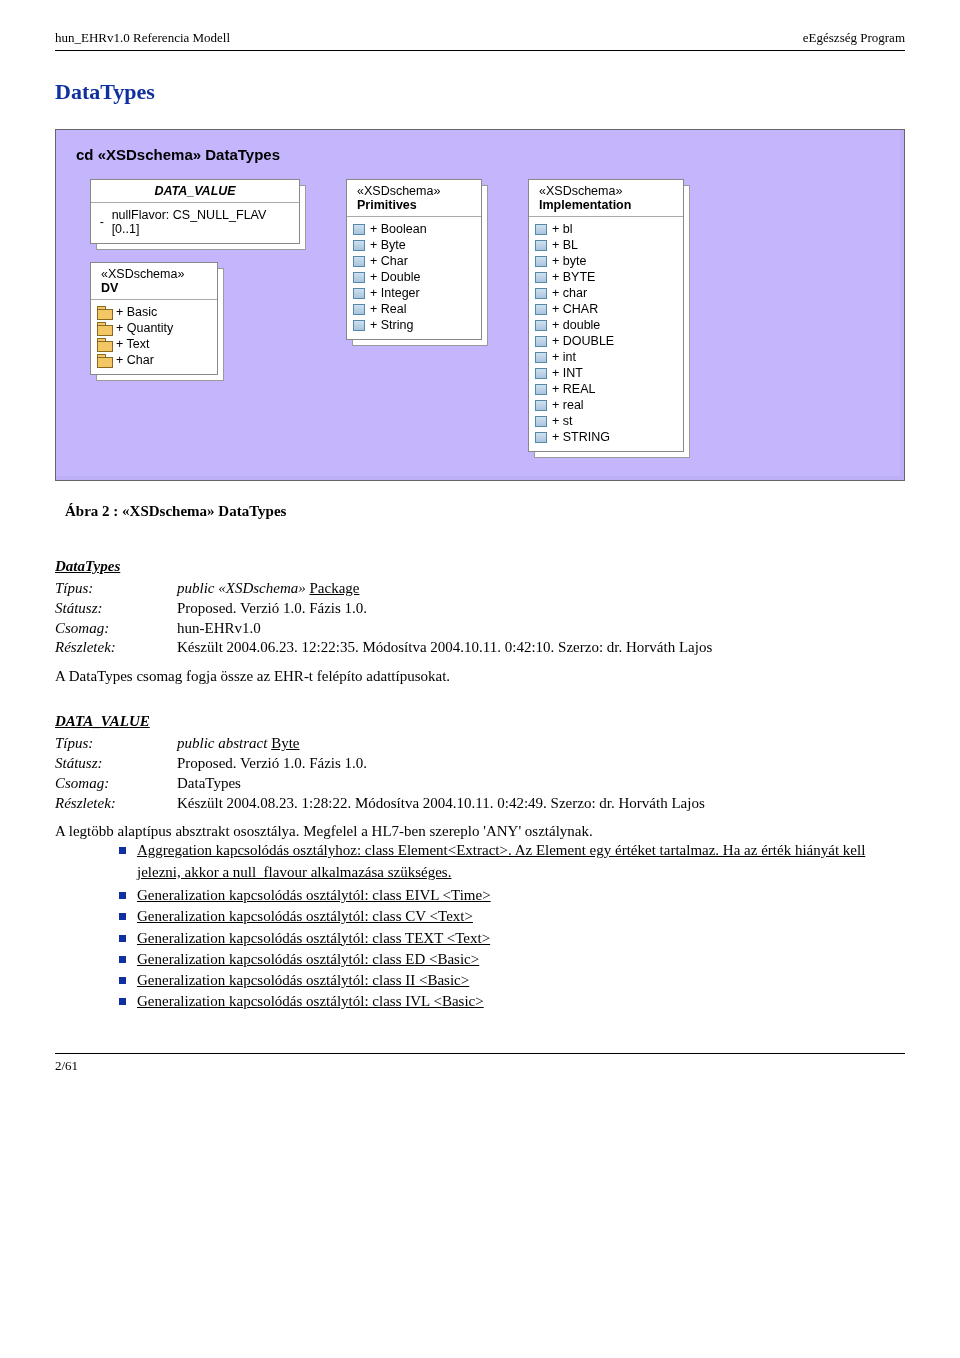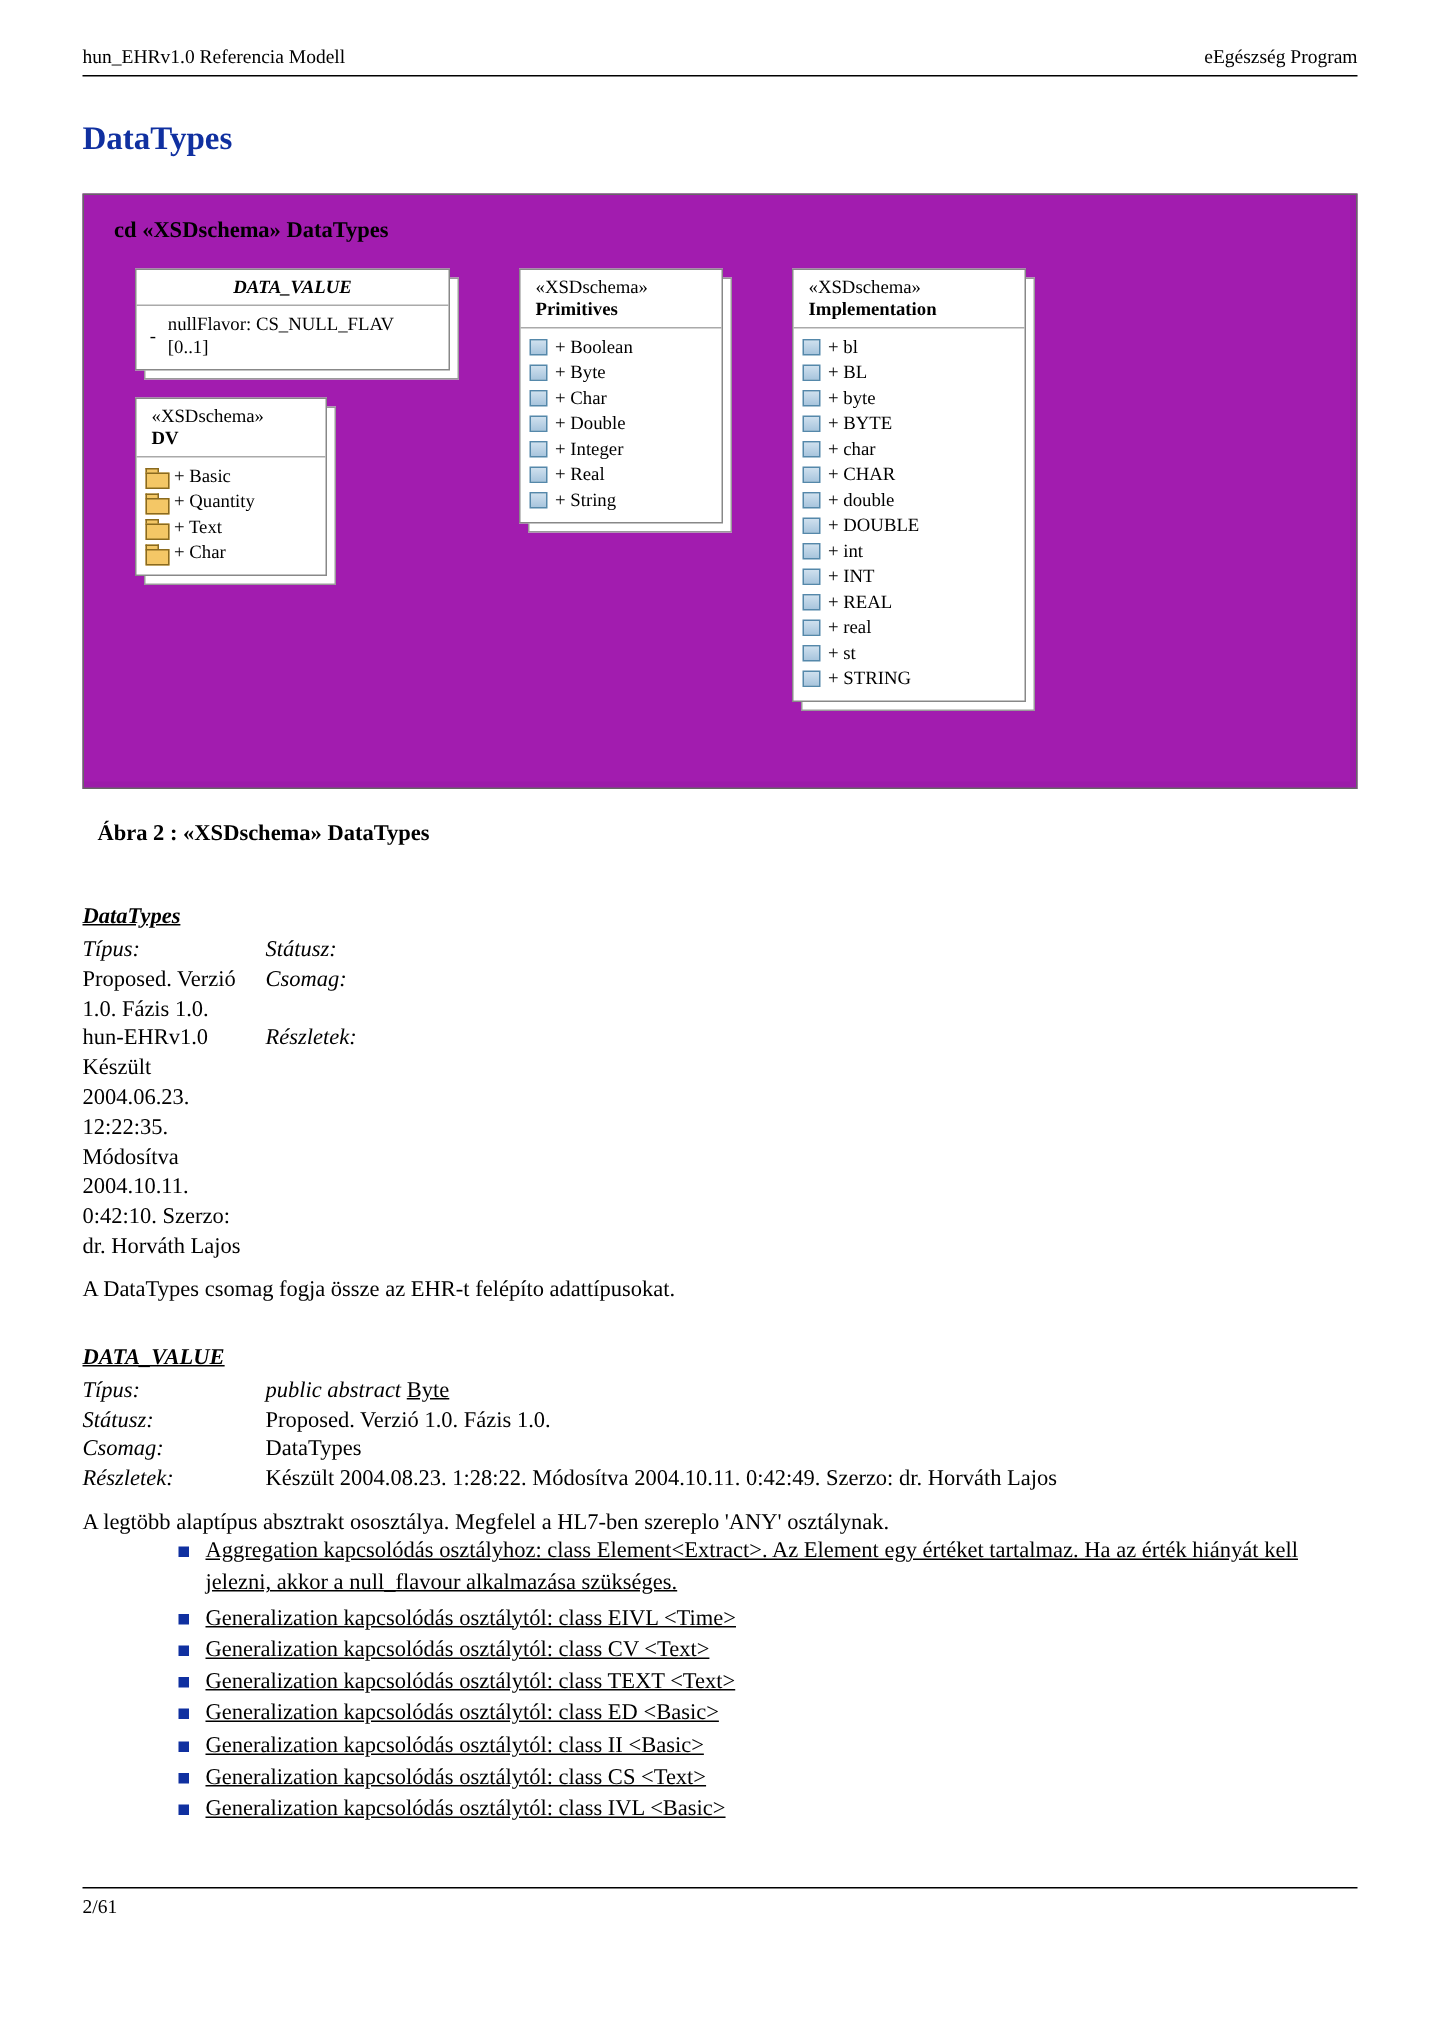--- a/index.html
+++ b/index.html
@@ -25,25 +25,25 @@
     margin-bottom: 28px;
   }
   .section-title {
     color: #1030a0;
     font-weight: bold;
     font-size: 22px;
     margin-bottom: 24px;
   }
   .diagram-outer {
     border: 1px solid #666;
-    background: #a21caf;
-    padding: 10px 16px 57px 16px;
+    background: #c4b5fd;
+    padding: 10px 16px 28px 16px;
     box-shadow: inset -4px -4px 0 rgba(0,0,0,0.03);
     margin-bottom: 22px;
-    font-family: Liberation Serif, serif;
+    font-family: Liberation Sans, sans-serif;
   }
   .diagram-title {
     font-weight: bold;
     font-size: 15px;
     margin: 6px 0 16px 4px;
   }
   .diagram-row {
     display: flex;
     gap: 46px;
     align-items: flex-start;
@@ -363,20 +363,21 @@
 
     </div>
   </div>
 
   <div class="figure-caption">Ábra 2 : «XSDschema» DataTypes</div>
 
   <div class="def-block">
     <div class="def-name">DataTypes</div>
     <div class="def-grid">
       <div class="def-label">Típus:</div>
+      <div class="def-value"><em>public «XSDschema» </em><span class="underline">Package</span></div>
 
       <div class="def-label">Státusz:</div>
       <div class="def-value">Proposed.  Verzió 1.0.  Fázis 1.0.</div>
 
       <div class="def-label">Csomag:</div>
       <div class="def-value">hun-EHRv1.0</div>
 
       <div class="def-label">Részletek:</div>
       <div class="def-value">Készült 2004.06.23. 12:22:35. Módosítva 2004.10.11. 0:42:10. Szerzo: dr. Horváth Lajos</div>
     </div>
@@ -400,20 +401,19 @@
     </div>
     <p class="desc-para">A legtöbb alaptípus absztrakt ososztálya. Megfelel a HL7-ben szereplo 'ANY' osztálynak.</p>
 
     <ul class="rel-list">
       <li class="rel-first"><span>Aggregation kapcsolódás osztályhoz: class Element&lt;Extract&gt;. Az Element egy értéket tartalmaz. Ha az érték hiányát kell jelezni, akkor a null_flavour alkalmazása szükséges.</span></li>
       <li><span>Generalization kapcsolódás osztálytól: class EIVL &lt;Time&gt;</span></li>
       <li><span>Generalization kapcsolódás osztálytól: class CV &lt;Text&gt;</span></li>
       <li><span>Generalization kapcsolódás osztálytól: class TEXT &lt;Text&gt;</span></li>
       <li><span>Generalization kapcsolódás osztálytól: class ED &lt;Basic&gt;</span></li>
       <li><span>Generalization kapcsolódás osztálytól: class II &lt;Basic&gt;</span></li>
-      <li><span>Generalization kapcsolódás osztálytól: class CS &lt;Text&gt;</span></li>
       <li><span>Generalization kapcsolódás osztálytól: class IVL &lt;Basic&gt;</span></li>
     </ul>
   </div>
 
   <div class="footer-rule"></div>
   <div class="footer-line">2/61</div>
 </div>
 
 </body></html>

